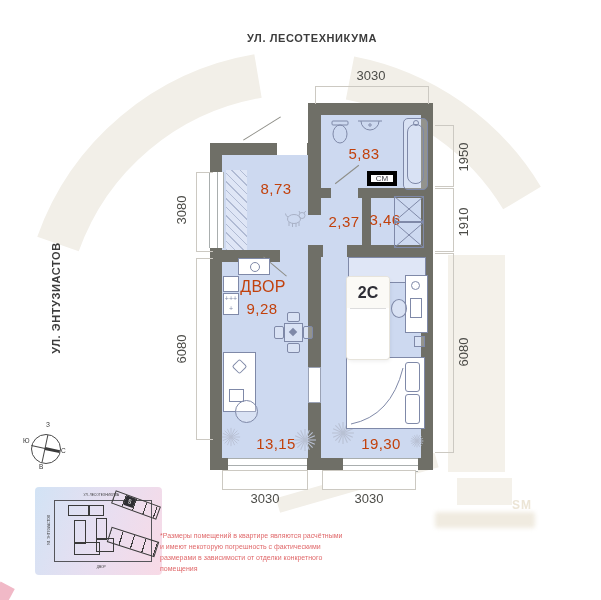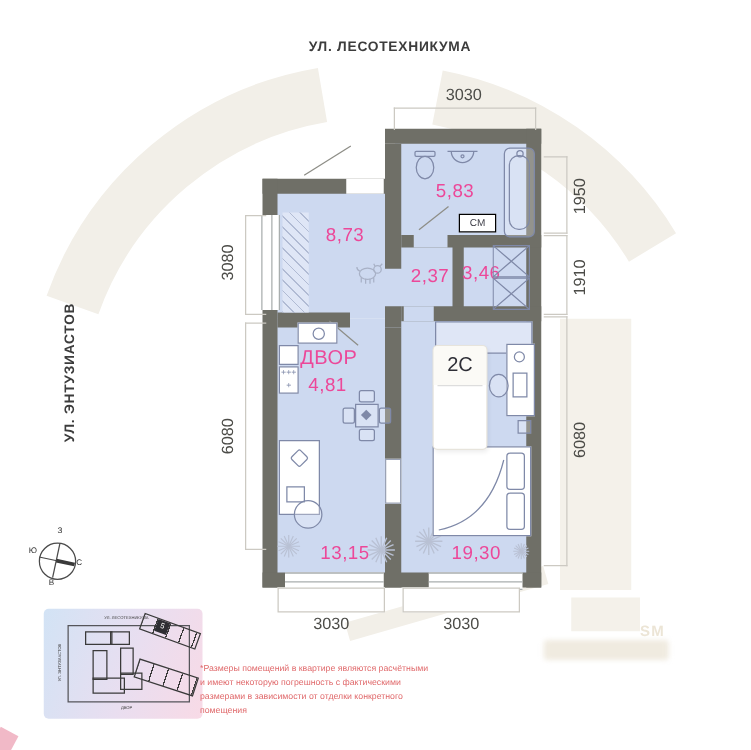--- a/index.html
+++ b/index.html
@@ -7,21 +7,21 @@
          font-family:"Liberation Sans","DejaVu Sans",sans-serif;}
   .abs{position:absolute;}
   .wall{background:#6f6f67;}
   .room{background:#cdd9f0;}
   .hatch{background:#dfe6f6;background-image:repeating-linear-gradient(45deg,rgba(120,134,170,.45) 0 1px,transparent 1px 6px);}
   .stripes{background-image:repeating-linear-gradient(90deg,rgba(90,100,135,.55) 0 1px,transparent 1px 6px);}
   .win-v{background:#fff;border-left:1px solid #a9aeae;border-right:1px solid #a9aeae;}
   .win-v::after{content:"";position:absolute;left:50%;top:0;bottom:0;width:1px;background:#a9aeae;}
   .win-h{background:#fff;border-top:1px solid #a9aeae;border-bottom:1px solid #a9aeae;}
   .win-h::after{content:"";position:absolute;top:50%;left:0;right:0;height:1px;background:#a9aeae;}
-  .lbl{color:#ec4899;white-space:nowrap;transform:translate(-50%,-50%);letter-spacing:.4px;}
+  .lbl{color:#c2410c;white-space:nowrap;transform:translate(-50%,-50%);letter-spacing:.4px;}
   .roomname{font-size:16px;}
   .num{font-size:15px;}
   .dim{font-size:13px;color:#4c4c48;width:60px;text-align:center;}
   .dimv{font-size:13px;color:#4c4c48;width:44px;height:14px;text-align:center;transform:rotate(-90deg);}
   .brk{border:0 solid #ccc9c2;}
   .furn{border:1px solid #7f89a8;background:rgba(255,255,255,.25);}
   .street{font-size:11px;font-weight:bold;color:#3c3c3c;letter-spacing:.6px;white-space:nowrap;}
   .tinytxt{font-size:6px;color:#3c3c3c;white-space:nowrap;transform:scale(.55);transform-origin:center;}
   .thinline{background:#8d8d86;height:1px;}
   svg{display:block;}
@@ -95,21 +95,21 @@
     <path d="M2 2 h24"></path>
         <path d="M5 2 a 9 9 0 0 0 18 0"></path>
         <circle cx="14" cy="6" r="1.2"></circle>
   </g>
 </svg>
 <div class="abs furn" style="left:403px;top:118px;width:23px;height:70px;border-radius:5px">
   <div class="abs" style="left:3px;top:5px;width:15px;height:58px;border:1px solid #7f89a8;border-radius:8px"></div>
   <div class="abs" style="left:9px;top:1px;width:4px;height:4px;border:1px solid #7f89a8;border-radius:50%"></div>
 </div>
 <div class="abs lbl num" style="left:364px;top:153px">5,83</div>
-<div class="abs" style="left:367px;top:171px;width:30px;height:15px;background:#fff;border:1px solid #000000;box-sizing:border-box;display:flex;align-items:center;justify-content:center;font-size:8px;color:#3a3a44">СМ</div>
+<div class="abs" style="left:367px;top:171px;width:30px;height:15px;background:#fff;border:4px solid #000000;box-sizing:border-box;display:flex;align-items:center;justify-content:center;font-size:8px;color:#3a3a44">СМ</div>
 
 <div class="abs lbl num" style="left:344px;top:221px">2,37</div>
 <div class="abs lbl num" style="left:385px;top:219px">3,46</div>
 <svg class="abs" style="left:394px;top:196px" width="30" height="52" viewBox="0 0 30 52">
   <g stroke="#7f89a8" stroke-width="1" fill="none">
     <rect x="0.5" y="0.5" width="29" height="25"></rect>
         <rect x="0.5" y="26.5" width="29" height="25"></rect>
     <path d="M0.5 0.5 L29.5 25.5 M29.5 0.5 L0.5 25.5 M0.5 26.5 L29.5 51.5 M29.5 26.5 L0.5 51.5"></path>
   </g>
 </svg>
@@ -118,21 +118,21 @@
   <div class="abs" style="left:11px;top:3px;width:8px;height:8px;border:1px solid #7f89a8;border-radius:50%"></div>
 </div>
 <div class="abs furn" style="left:223px;top:276px;width:14px;height:14px;background:#fff"></div>
 <div class="abs furn" style="left:223px;top:293px;width:14px;height:20px;background:#fff;display:flex;flex-wrap:wrap;align-items:center;justify-content:center;font-size:7px;color:#7f89a8;line-height:8px">
       <span>+</span>
       <span>+</span>
       <span>+</span>
       <span>+</span>
     </div>
 <div class="abs lbl roomname" style="left:263px;top:287px">ДВОР</div>
-<div class="abs lbl num" style="left:262px;top:308px">4,81</div>
+<div class="abs lbl num" style="left:262px;top:308px">9,28</div>
 
 <div class="abs furn" style="left:284px;top:323px;width:17px;height:17px">
   <div class="abs" style="left:5px;top:5px;width:6px;height:6px;background:#7f89a8;transform:rotate(45deg)"></div>
 </div>
 <div class="abs furn" style="left:287px;top:312px;width:11px;height:8px;border-radius:2px"></div>
 <div class="abs furn" style="left:287px;top:343px;width:11px;height:8px;border-radius:2px"></div>
 <div class="abs furn" style="left:274px;top:326px;width:8px;height:11px;border-radius:2px"></div>
 <div class="abs furn" style="left:303px;top:326px;width:8px;height:11px;border-radius:2px"></div>
 
 <div class="abs furn" style="left:223px;top:352px;width:31px;height:58px;background:#fff">
@@ -202,21 +202,21 @@
 <div class="abs furn" style="left:346px;top:357px;width:77px;height:70px;background:#fff">
   <div class="abs" style="left:58px;top:4px;width:13px;height:28px;border:1px solid #7f89a8;border-radius:3px"></div>
   <div class="abs" style="left:58px;top:36px;width:13px;height:28px;border:1px solid #7f89a8;border-radius:3px"></div>
   <svg class="abs" style="left:0;top:0" width="77" height="70" viewBox="0 0 77 70">
         <path d="M4 66 Q 44 58 56 10" stroke="#7f89a8" stroke-width="1" fill="none"></path>
       </svg>
 </div>
 <div class="abs lbl num" style="left:381px;top:443px">19,30</div>
 
 <div class="abs" style="left:347px;top:277px;width:42px;height:82px;background:#fff;border-radius:3px;box-shadow:0 0 0 1px #e7e4dc,1px 2px 4px rgba(0,0,0,.08)">
-  <div style="height:31px;display:flex;align-items:center;justify-content:center;font-size:16px;font-weight:normal;color:#2e2e36;background:#fbfaf6;border-radius:3px 3px 0 0">2С</div>
+  <div style="height:31px;display:flex;align-items:center;justify-content:center;font-size:16px;font-weight:bold;color:#2e2e36;background:#fbfaf6;border-radius:3px 3px 0 0">2С</div>
   <div style="height:1px;background:#ddd;margin:0 3px"></div>
 </div>
 
 <div class="abs brk" style="left:315px;top:86px;width:112px;height:17px;border-top-width:1px;border-left-width:1px;border-right-width:1px"></div>
 <div class="abs dim" style="left:341px;top:68px">3030</div>
 
 <div class="abs brk" style="left:196px;top:172px;width:16px;height:78px;border-left-width:1px;border-top-width:1px;border-bottom-width:1px"></div>
 <div class="abs dimv" style="left:159px;top:203px">3080</div>
 <div class="abs brk" style="left:196px;top:258px;width:16px;height:180px;border-left-width:1px;border-top-width:1px;border-bottom-width:1px"></div>
 <div class="abs dimv" style="left:159px;top:342px">6080</div>

